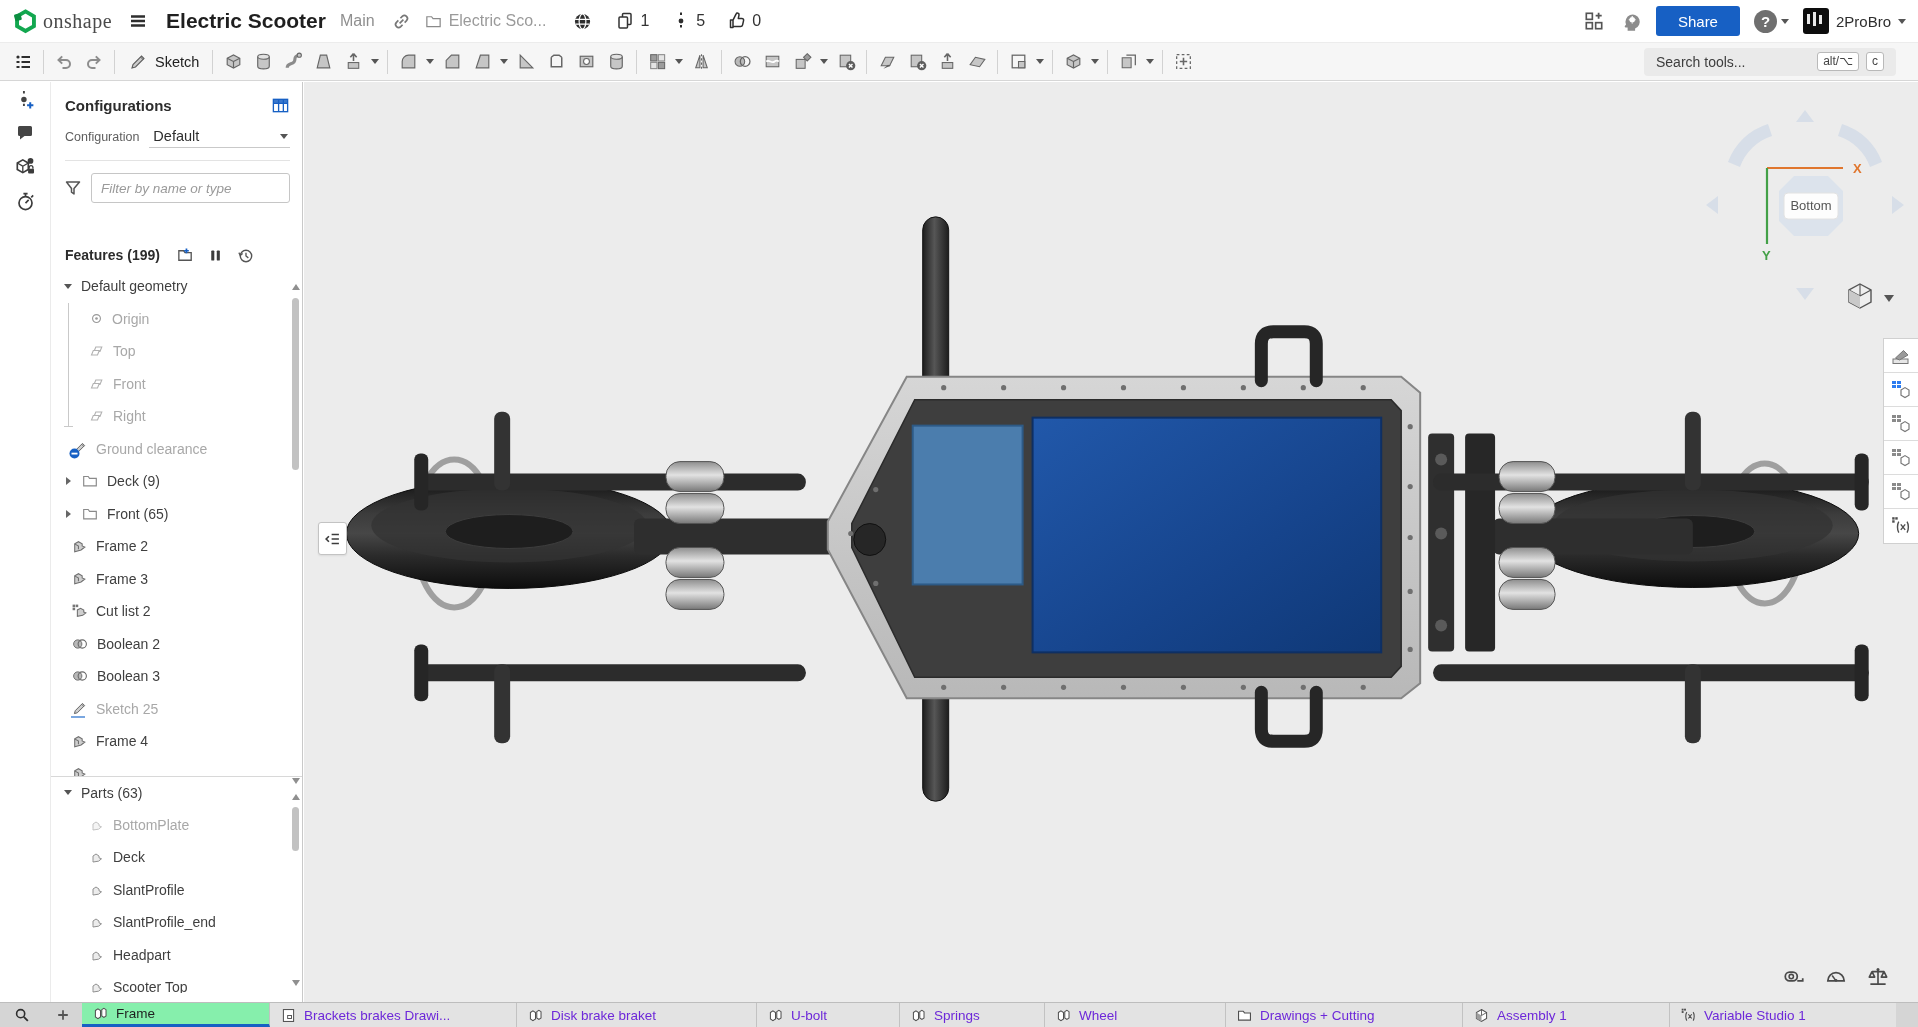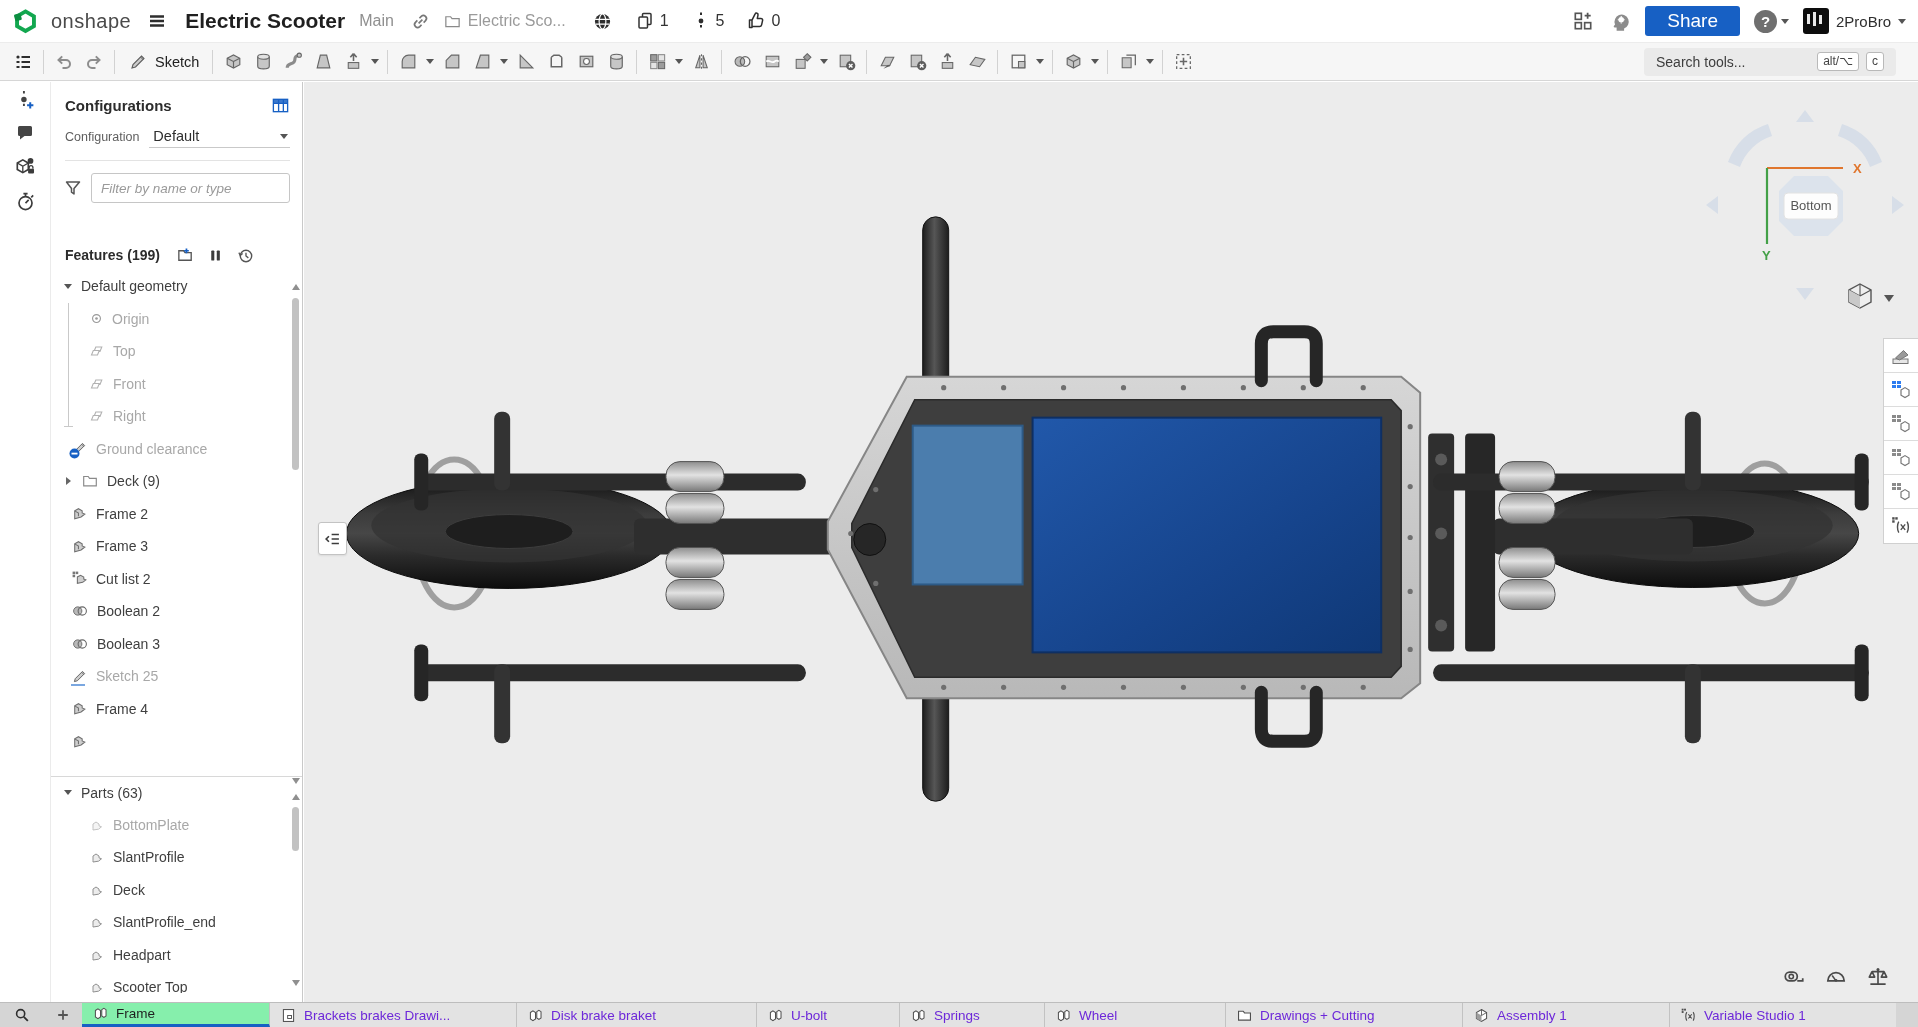--- a/index.html
+++ b/index.html
@@ -7,30 +7,30 @@
   body {
     width:1918px; height:1027px; overflow:hidden; position:relative;
     font-family:"Liberation Sans", sans-serif; background:#fff; color:#3c3c3c;
     -webkit-font-smoothing:antialiased;
   }
   svg { display:block; }
 
   
   .header { position:absolute; top:0; left:0; right:0; height:42px; background:#fff;
     display:flex; align-items:center; padding:0 12px; }
-  .logo-wrap { display:flex; align-items:center; gap:12px; }
+  .logo-wrap { display:flex; align-items:center; gap:4px;font-family:Liberation Serif, serif; }
   .logo-text { font-size:20px; color:#4a4a4a; letter-spacing:0.5px; }
   .hamburger { margin-left:16px; cursor:pointer; }
   .doc-title { font-size:21px; font-weight:bold; color:#1f1f1f; margin-left:18px; white-space:nowrap; }
   .ws-name { font-size:16px; color:#8f8f8f; margin-left:14px; }
   .hicon { margin-left:16px; display:flex; align-items:center; color:#6e6e6e; }
   .doc-chip { display:flex; align-items:center; gap:6px; margin-left:12px; color:#9a9a9a; font-size:16px; white-space:nowrap; }
   .stat { display:flex; align-items:center; gap:5px; margin-left:22px; font-size:16px; color:#333; }
   .header-right { margin-left:auto; display:flex; align-items:center; gap:14px; }
-  .share-btn { background:#1760c4; color:#fff; font-size:19px; border:none; border-radius:3px;
+  .share-btn { background:#1760c4; color:#fff; font-size:15px; border:none; border-radius:3px;
     height:30px; padding:0 22px; cursor:pointer; }
   .help-circle { width:23px; height:23px; border-radius:50%; background:#6f6f6f; color:#fff;
     font-size:15px; font-weight:bold; display:flex; align-items:center; justify-content:center; }
   .avatar { width:26px; height:26px; border-radius:3px; background:#0d0d0d; position:relative; overflow:hidden; }
   .avatar i { position:absolute; background:#e8e8e8; }
   .user-name { font-size:15px; color:#2e2e2e; }
   .tri-d { width:0; height:0; border-left:4px solid transparent; border-right:4px solid transparent; border-top:5px solid #555; }
   .tri-r { width:0; height:0; border-top:4px solid transparent; border-bottom:4px solid transparent; border-left:5px solid #666; }
 
   
@@ -800,20 +800,29 @@
     </div>
     <div class="trow">
       <span class="twisty">
           <span class="tri-r"></span>
         </span>
       <svg width="18" height="18">
           <use href="#sy-folder"></use>
         </svg>
       <span>Deck (9)</span>
     </div>
+    <div class="trow">
+      <span class="twisty">
+          <span class="tri-r"></span>
+        </span>
+      <svg width="18" height="18">
+          <use href="#sy-folder"></use>
+        </svg>
+      <span>Front (65)</span>
+    </div>
     <div class="trow leaf">
       <svg width="17" height="17">
           <use href="#sy-frame3d"></use>
         </svg>
       <span>Frame 2</span>
     </div>
     <div class="trow leaf">
       <svg width="17" height="17">
           <use href="#sy-frame3d"></use>
         </svg>
@@ -872,27 +881,27 @@
           <svg width="16" height="16">
             <use href="#sy-part3d"></use>
           </svg>
         </span>
       <span>BottomPlate</span>
     </div>
     <div class="trow child">
       <svg width="16" height="16">
           <use href="#sy-part3d"></use>
         </svg>
-      <span>SlantProfile</span>
+      <span>Deck</span>
     </div>
     <div class="trow child">
       <svg width="16" height="16">
           <use href="#sy-part3d"></use>
         </svg>
-      <span>Deck</span>
+      <span>SlantProfile</span>
     </div>
     <div class="trow child">
       <svg width="16" height="16">
           <use href="#sy-part3d"></use>
         </svg>
       <span>SlantProfile_end</span>
     </div>
     <div class="trow child">
       <svg width="16" height="16">
           <use href="#sy-part3d"></use>

